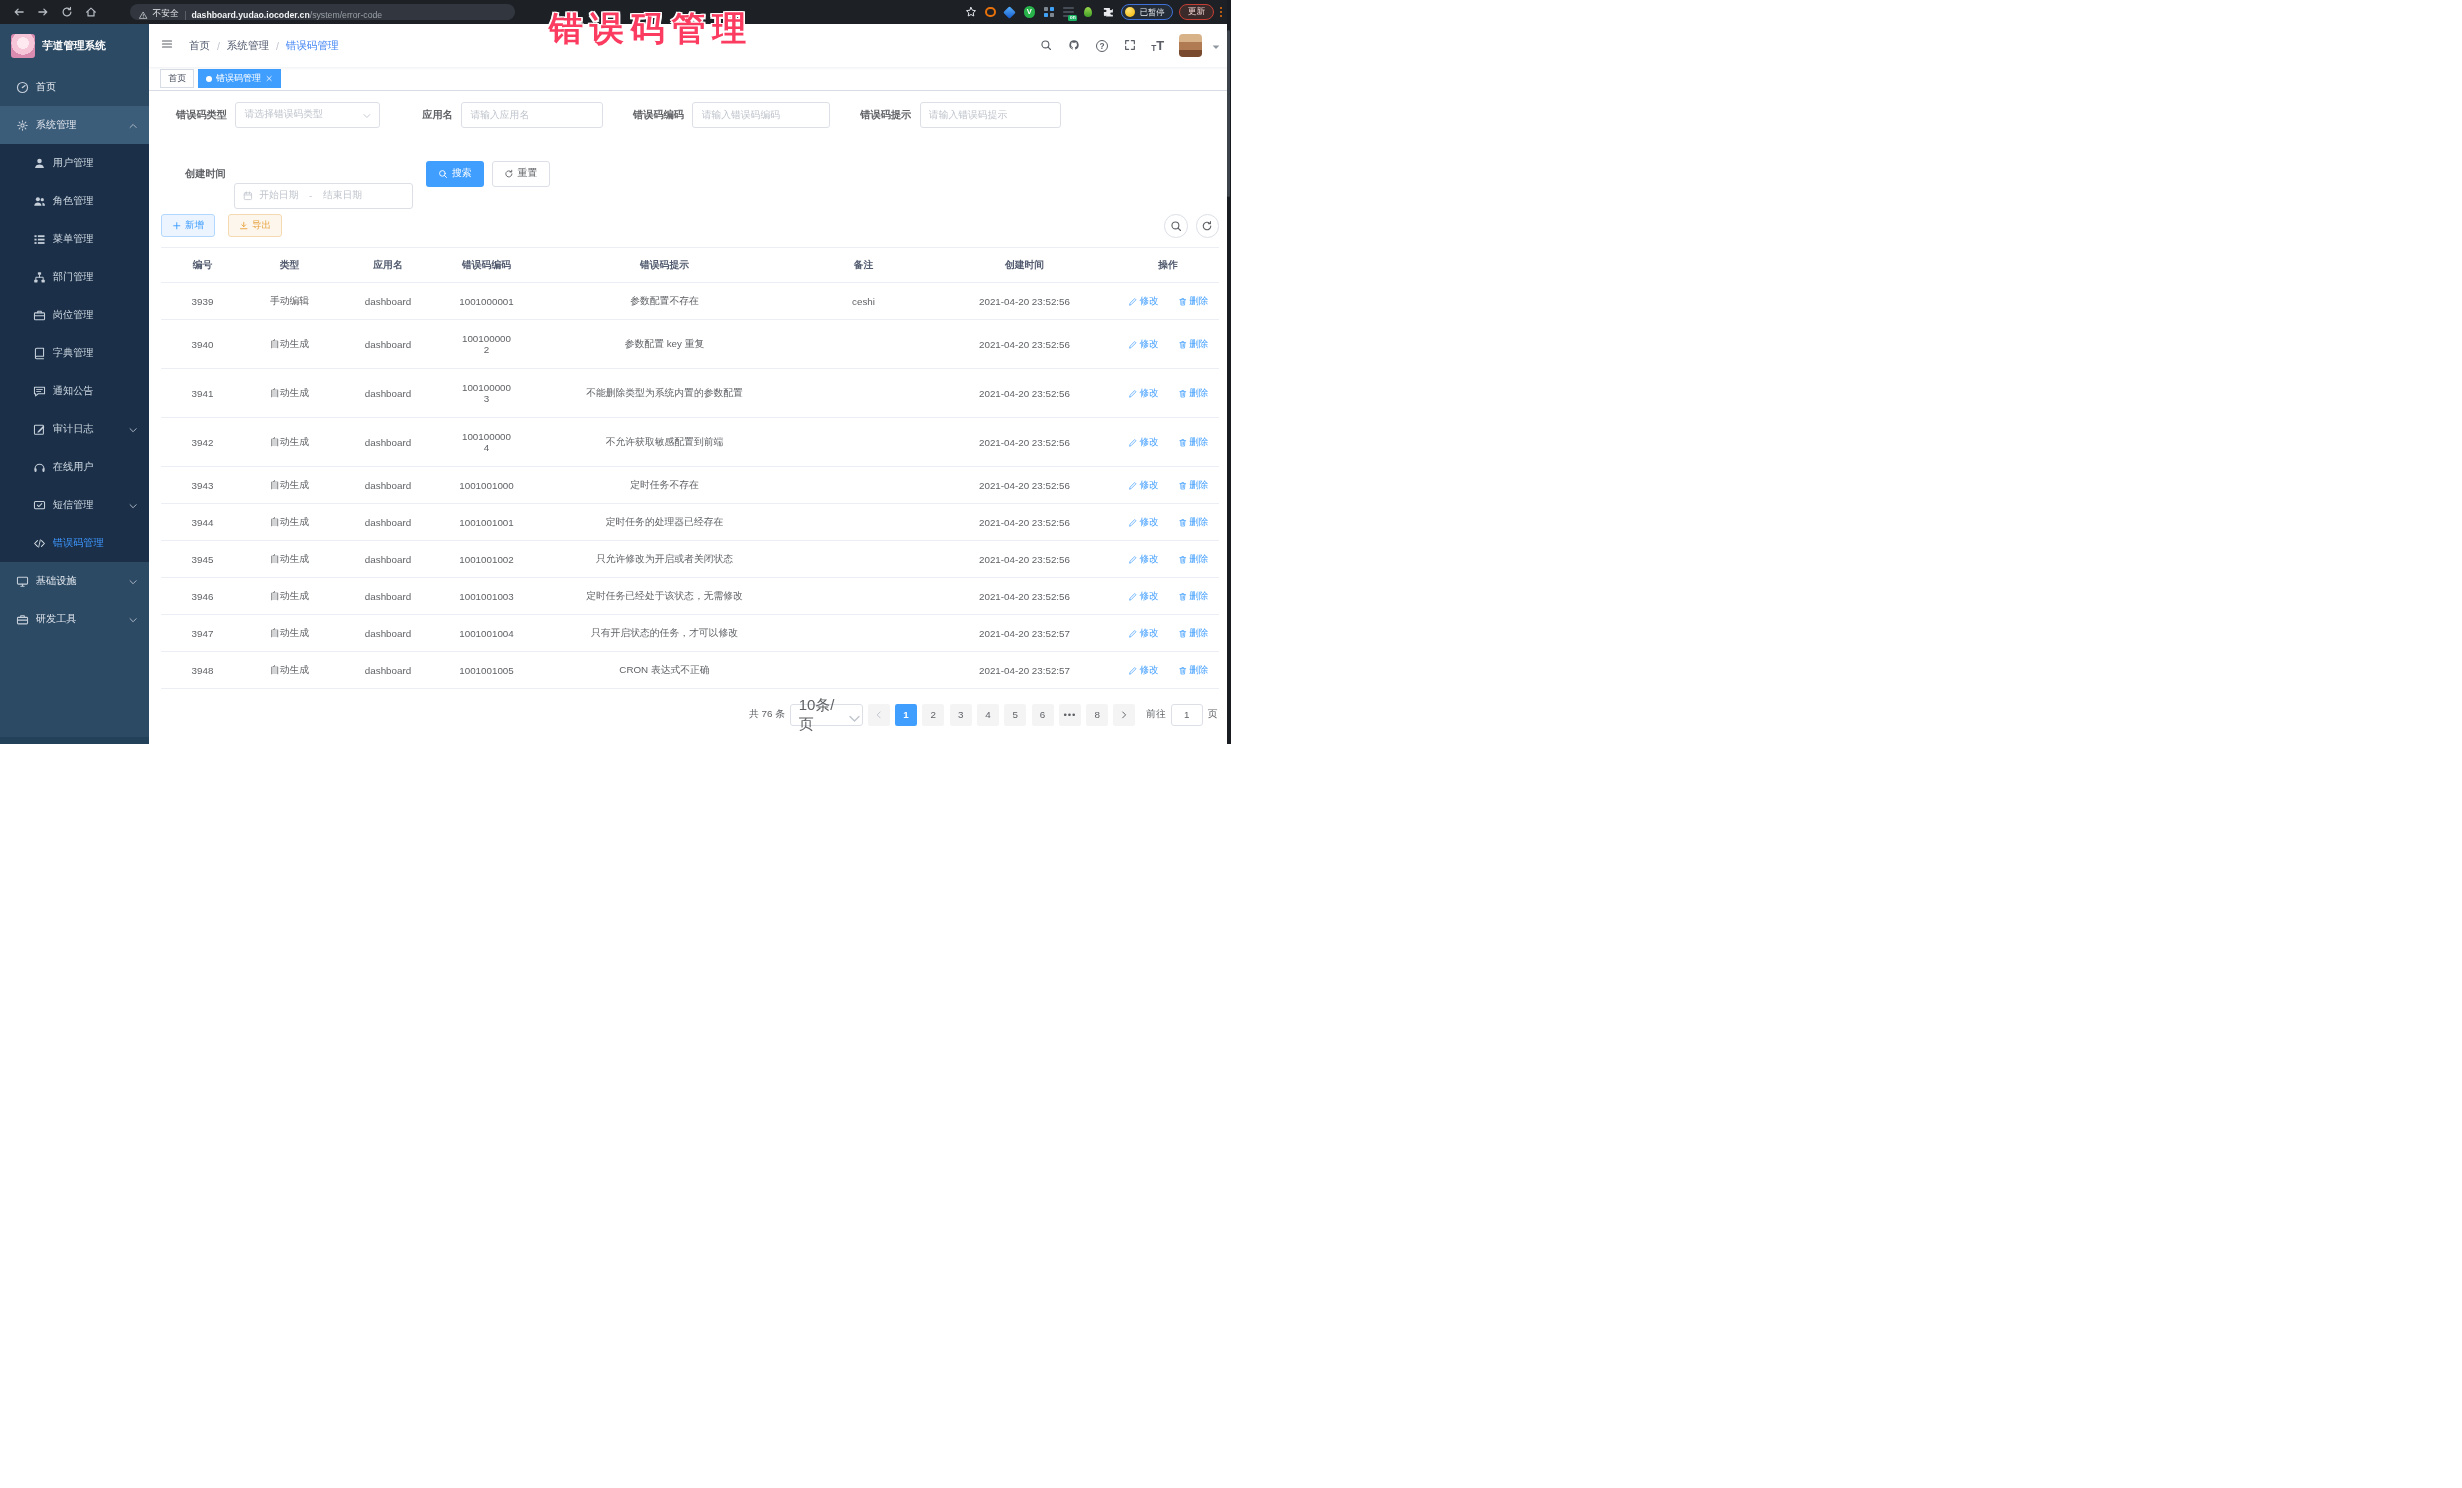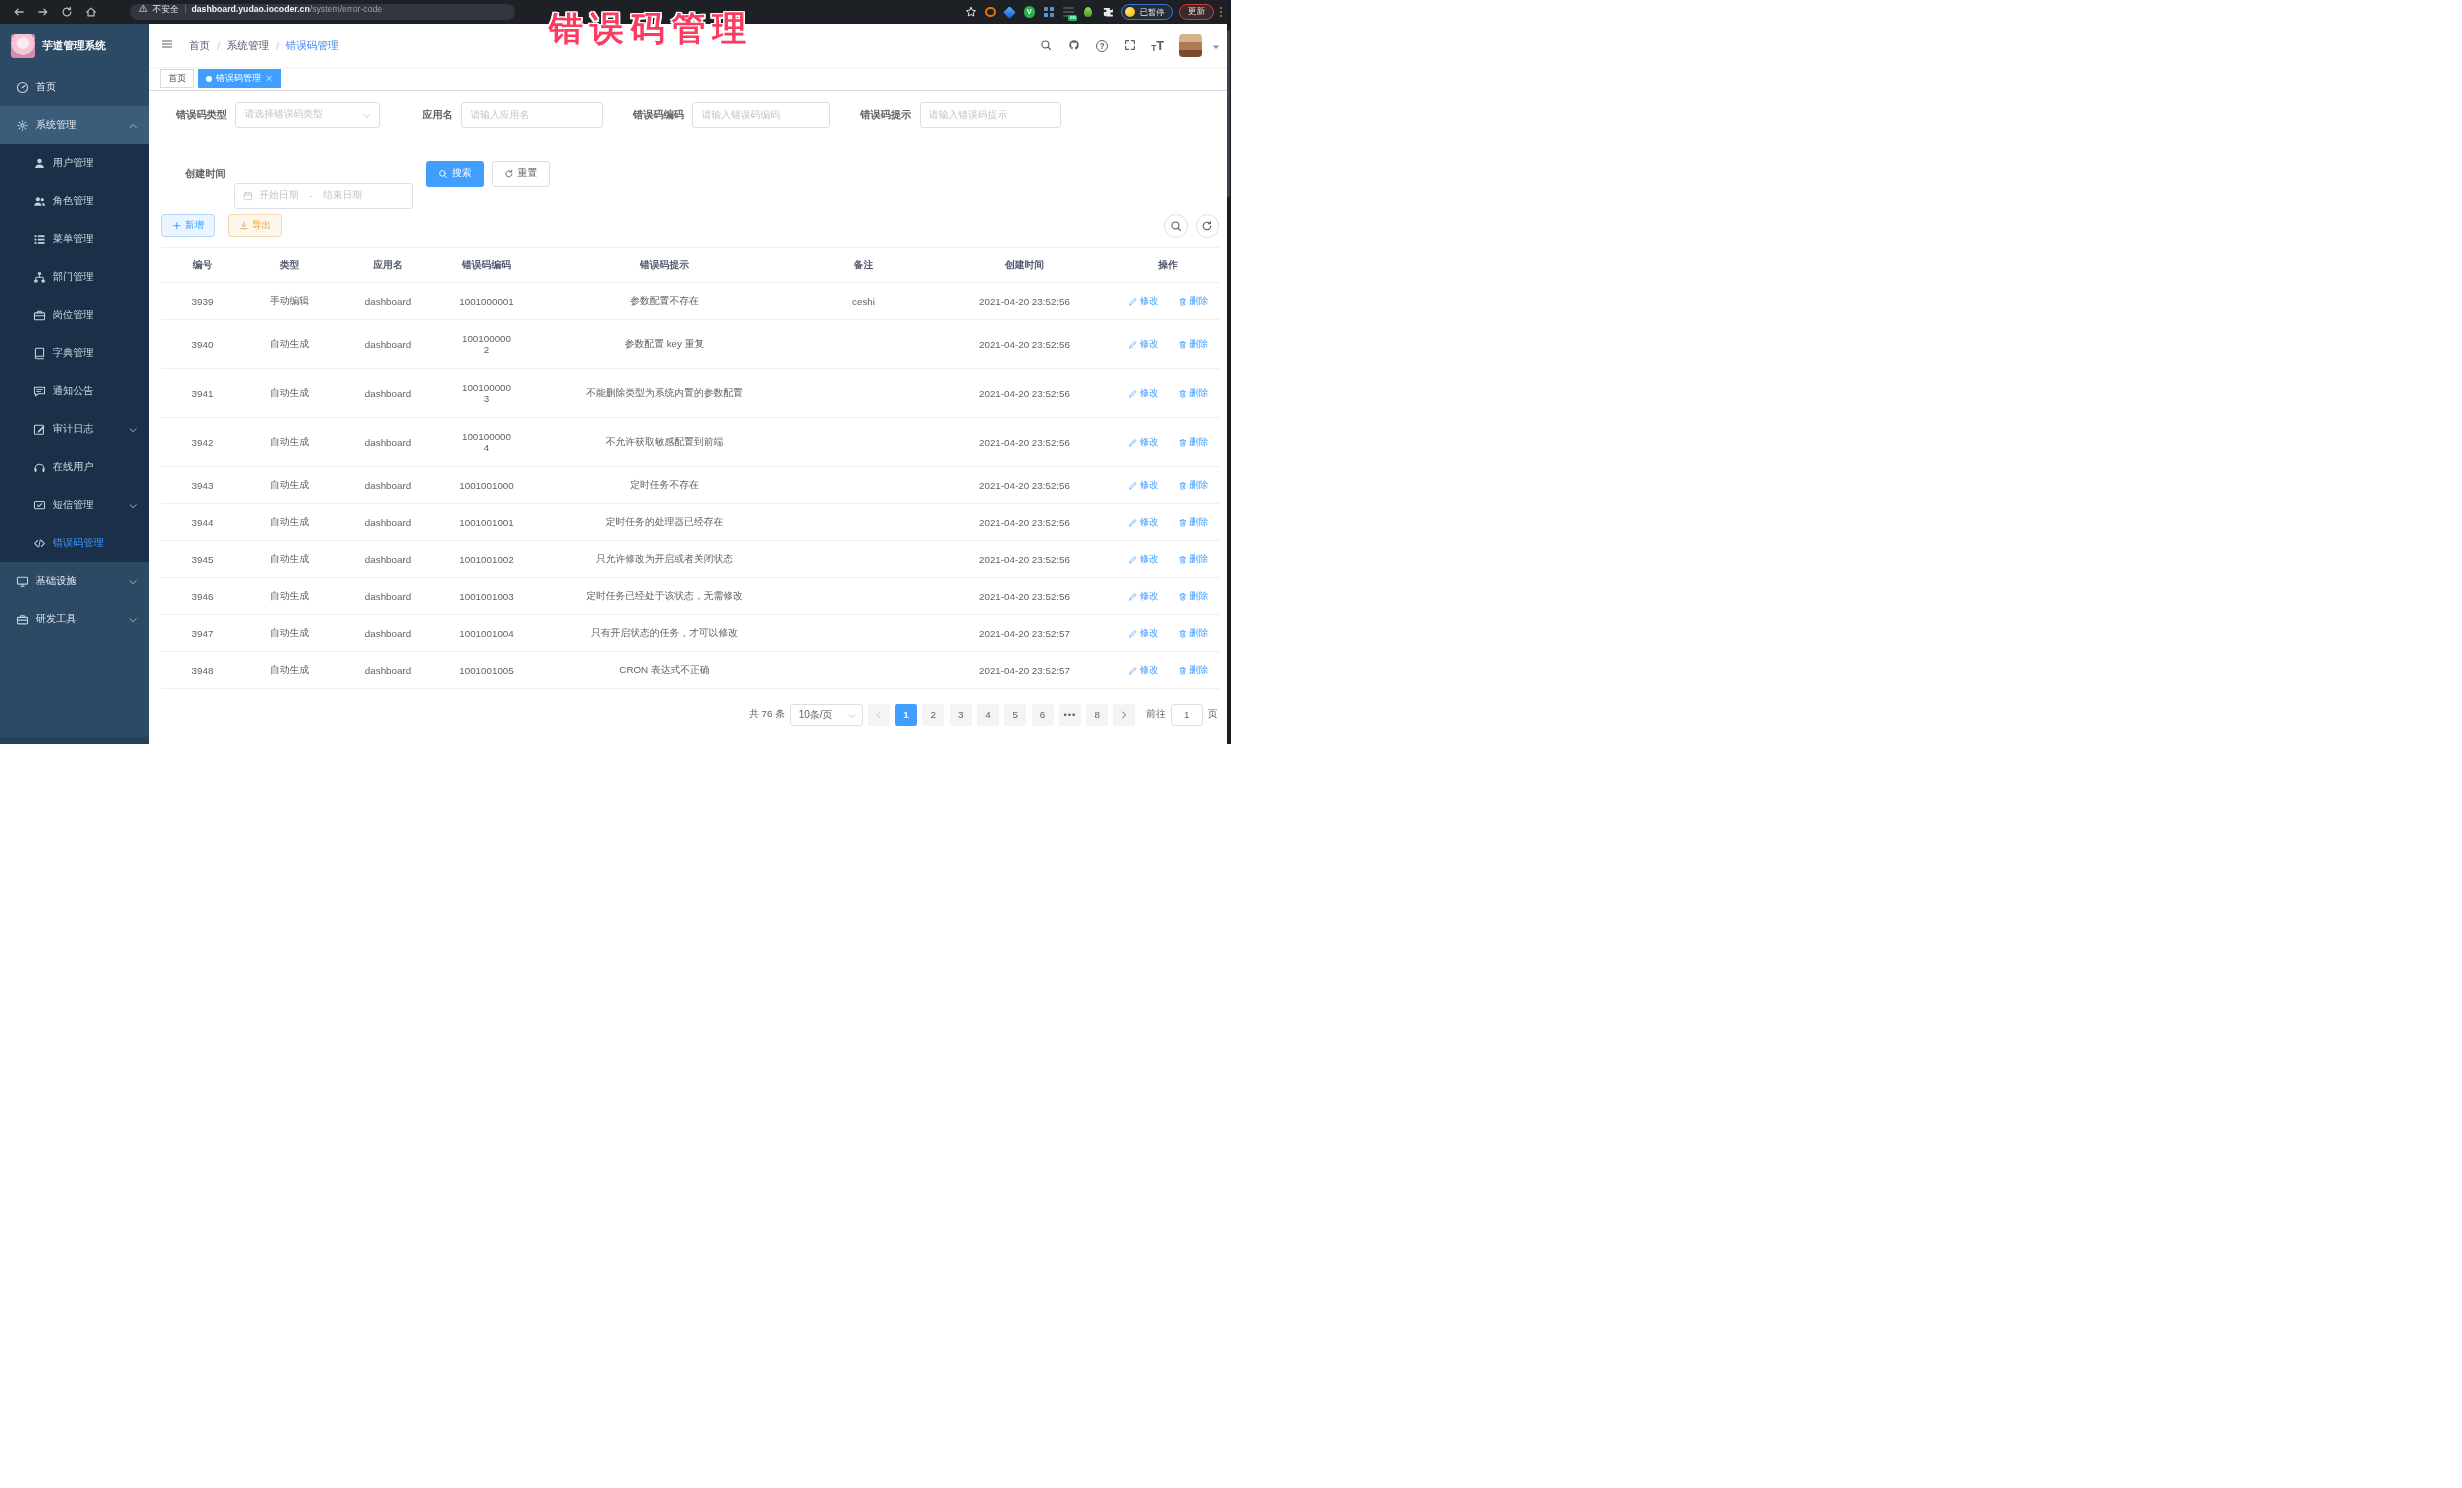--- a/index.html
+++ b/index.html
@@ -7,21 +7,21 @@
     font-family:"Liberation Sans","DejaVu Sans",sans-serif; }
   .screen { position:relative; width:1231px; height:744px; overflow:hidden; }
 
   
   .browser-bar { position:absolute; left:0; top:0; width:1231px; height:24px;
     background:#1d2126; display:flex; align-items:center; z-index:40; }
   .bnav { display:flex; align-items:center; gap:10.6px; padding-left:12px; color:#b7bcc3; }
   .bnav .nbtn { width:13.6px; height:13.6px; display:flex; align-items:center; justify-content:center; cursor:pointer; }
   .bnav svg { width:11.4px; height:11.4px; }
   .url-pill { position:absolute; left:130px; top:3.8px; width:385px; height:16.7px; border-radius:8.3px;
-    background:#32373f; display:flex; align-items:flex-start; padding:0 9px; color:#e8eaed; font-size:8.7px; }
+    background:#32373f; display:flex; align-items:flex-end; padding:0 9px; color:#e8eaed; font-size:8.7px; }
   .url-pill .warn { width:9.8px; height:9.8px; margin-right:3.8px; color:#dadce0; }
   .url-pill .sec { color:#e8eaed; margin-right:6px; }
   .url-pill .sep { width:0.8px; height:9px; background:#5a6069; margin-right:6px; }
   .url-host { color:#f1f3f4; font-weight:bold; }
   .url-path { color:#9aa0a6; }
   .bright { position:absolute; right:9px; top:0; height:24px; display:flex; align-items:center; gap:6px; }
   .bicon { width:13.6px; height:13.6px; display:flex; align-items:center; justify-content:center; color:#e8eaed; cursor:pointer; }
   .bicon svg { width:11.4px; height:11.4px; }
   .ext-ring { width:10.6px; height:10.6px; border-radius:50%; border:2.3px solid #e8710a; background:transparent; }
   .ext-gem { width:9px; height:9px; background:linear-gradient(135deg,#57b3ff,#1559c9); transform:rotate(45deg); border-radius:1.5px; }
@@ -143,21 +143,21 @@
   .c-id{width:83px;} .c-type{width:91px;} .c-app{width:106px;} .c-code{width:91px; white-space:pre-line;}
   .c-msg{width:265px;} .c-memo{width:133px;} .c-time{width:189px;} .c-ops{width:98px;}
   .op-link { color:#409EFF; font-size:9.5px; display:inline-flex; align-items:center; gap:2.3px; cursor:pointer; }
   .op-link svg { width:9px; height:9px; }
   .ops-wrap { display:flex; gap:19px; align-items:center; justify-content:center; }
 
   
   .pager { margin-top:14.4px; display:flex; align-items:center; justify-content:flex-end; gap:5px;
     font-size:9.8px; color:#606266; padding-right:1.5px; }
   .psel { width:73px; height:22px; border:0.8px solid #dcdfe6; border-radius:3px; display:flex; align-items:center;
-    padding:0 6px 0 7.6px; font-size:10px; color:#606266; cursor:pointer; background:#fff; }
+    padding:0 6px 0 7.6px; font-size:15px; color:#606266; cursor:pointer; background:#fff; }
   .pbtn { min-width:22px; height:22px; border-radius:2.3px; background:#f4f4f5; color:#606266; display:flex;
     align-items:center; justify-content:center; font-size:9.8px; cursor:pointer; padding:0 4.5px; }
   .pbtn svg { width:9px; height:9px; }
   .pbtn.disabled { color:#c0c4cc; cursor:default; }
   .pbtn.active { background:#409EFF; color:#fff; font-weight:bold; cursor:default; }
   .pbtn.more { letter-spacing:0.8px; color:#606266; }
   .pages { display:flex; gap:5.3px; }
   .goto-input { width:32px; height:22px; border:0.8px solid #dcdfe6; border-radius:3px; text-align:center;
     font-size:9.8px; color:#606266; outline:none; font-family:inherit; }
 </style>

